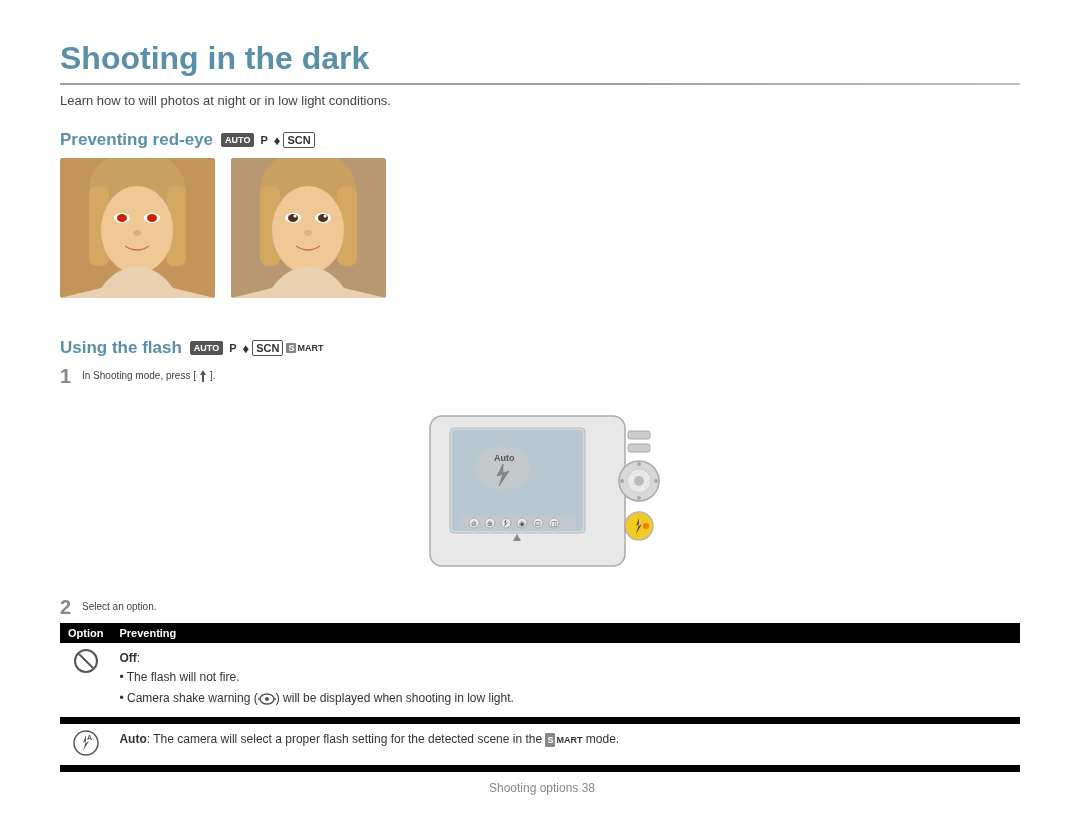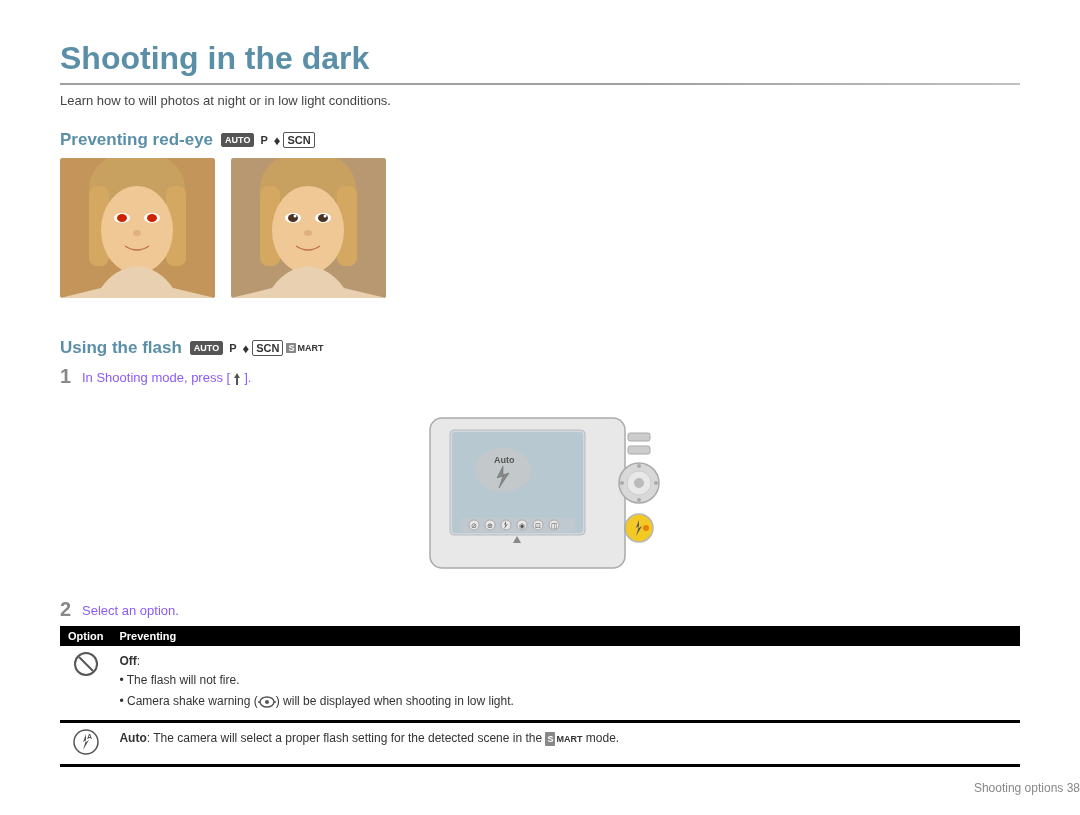--- a/index.html
+++ b/index.html
@@ -127,22 +127,22 @@
       margin-bottom: 6px;
     }
     .step-num {
       font-size: 20px;
       font-weight: bold;
       color: #888;
       line-height: 1;
       min-width: 16px;
     }
     .step-text {
-      font-size: 13px;
-      color: #8b5cf6;
+      font-size: 10px;
+      color: #404040;
       line-height: 1.5;
       padding-top: 2px;
     }
 
     
     .camera-diagram {
       margin: 10px 0 16px 0;
       display: flex;
       justify-content: center;
     }
@@ -159,21 +159,21 @@
       font-size: 11px;
       font-weight: bold;
     }
     .table-header td {
       padding: 4px 8px;
     }
     .table-row td {
       padding: 6px 8px;
       vertical-align: top;
       font-size: 12px;
-      border-bottom: 3px solid #000000;
+      border-bottom: 7px solid #000000;
       margin-top: 16px;
     }
     .option-icon-cell {
       width: 36px;
       text-align: center;
     }
     .option-desc-cell {
       color: #333;
       line-height: 1.6;
     }
@@ -191,21 +191,21 @@
       margin-bottom: 2px;
       font-size: 12px;
     }
 
     
     .page-footer {
       position: absolute;
       bottom: 20px;
       left: 4px;
       right: 0;
-      text-align: right;
+      text-align: center;
       font-size: 12px;
       color: #888;
     }
 
     
     .camera-svg {
       width: 280px;
       height: 185px;
     }
     .smart-badge {

